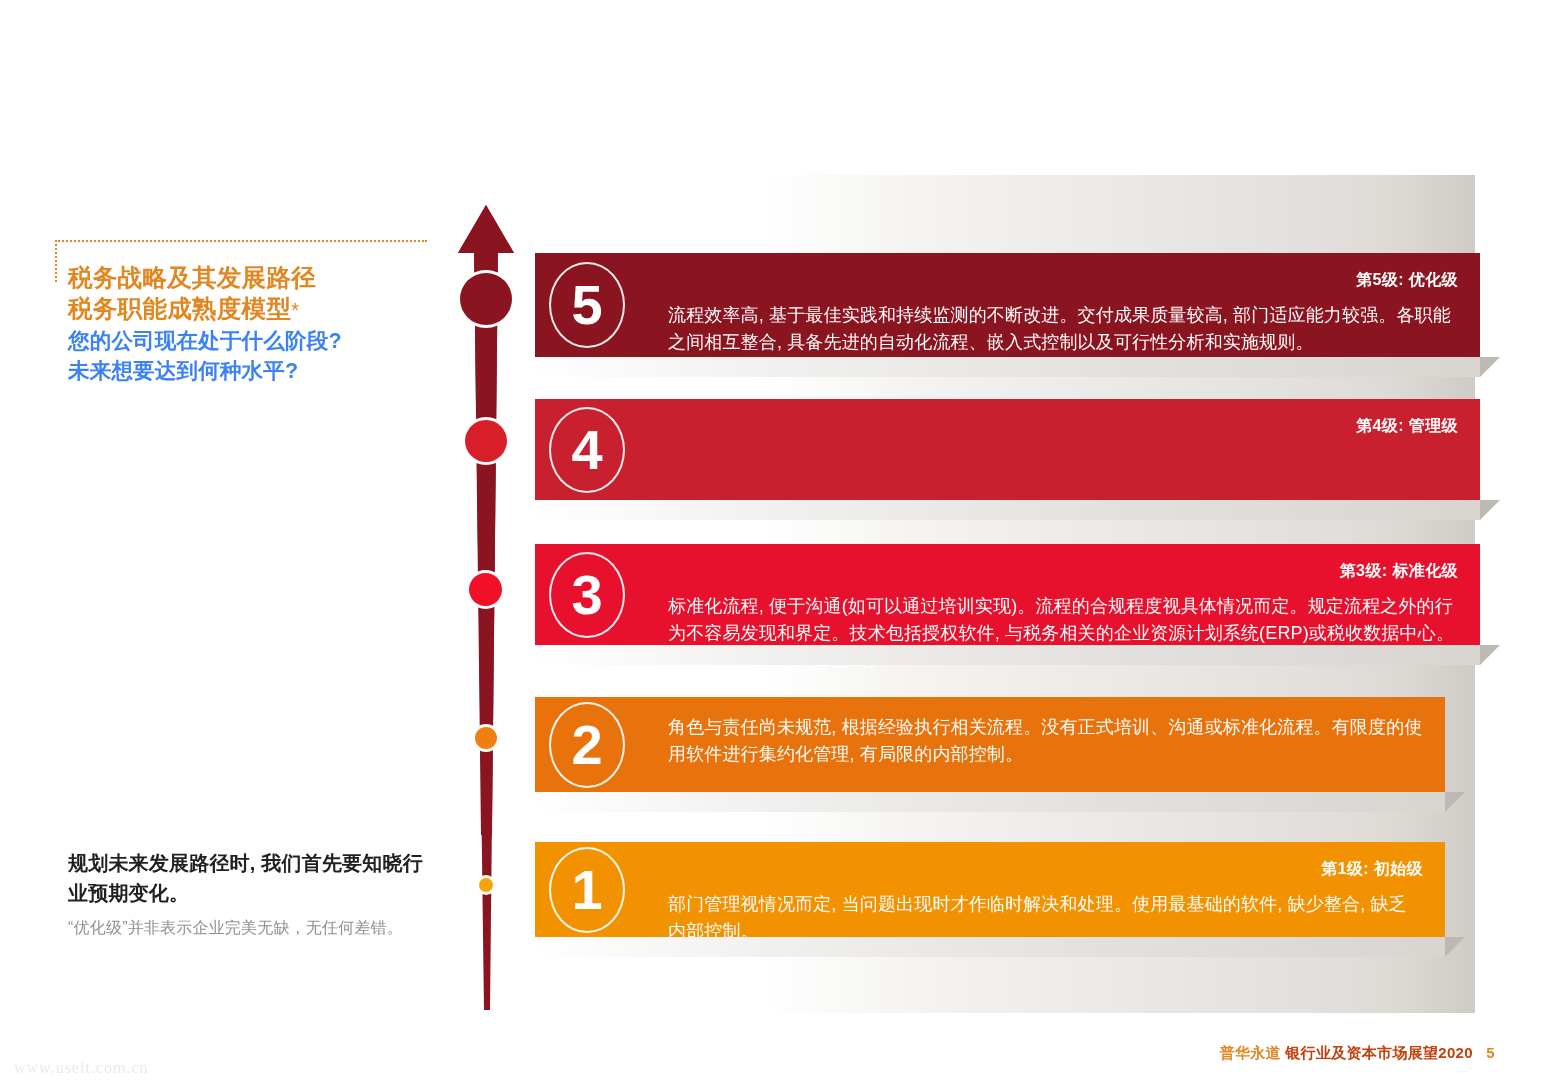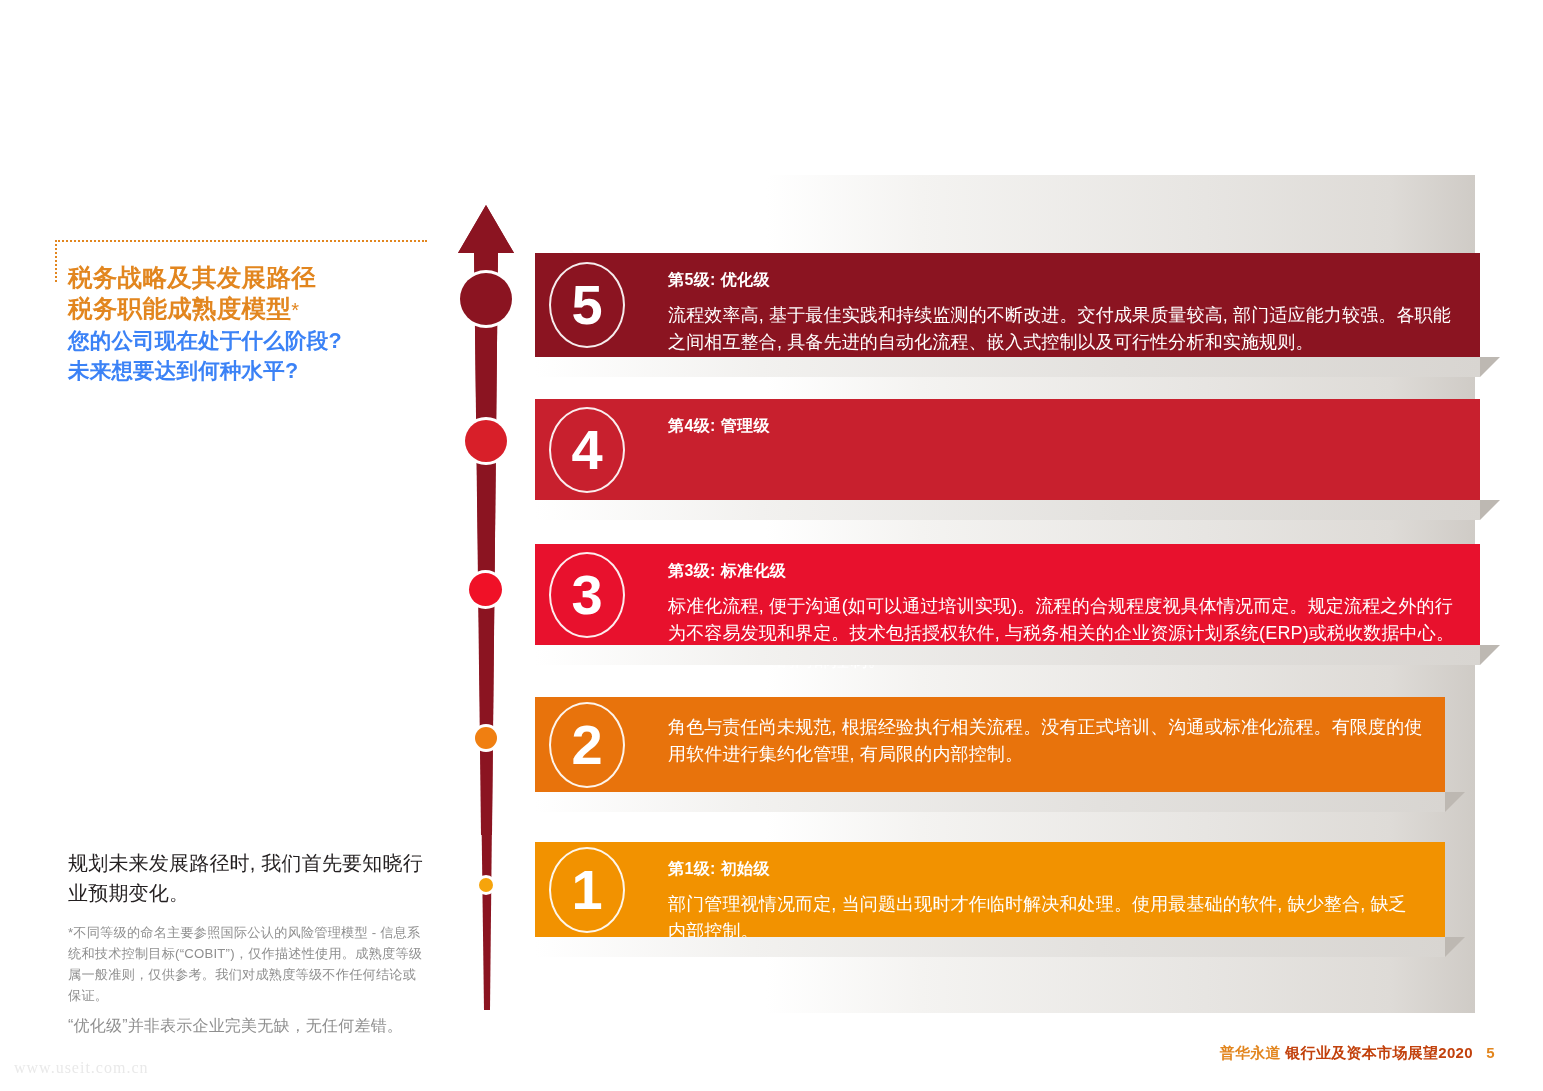--- a/index.html
+++ b/index.html
@@ -29,21 +29,21 @@
     letter-spacing:.3px;white-space:nowrap;
   }
   .t-orange .star{font-weight:normal;font-size:20px;}
   .t-black{
     color:#3b82f6;font-weight:bold;font-size:21.5px;line-height:30px;
     letter-spacing:.2px;white-space:nowrap;
   }
 
   .left-foot{position:absolute;left:68px;top:848px;width:360px;}
   .foot-lead{
-    color:#231f20;font-weight:normal;font-size:20px;line-height:30px;
+    color:#231f20;font-weight:bold;font-size:20px;line-height:30px;
     letter-spacing:.2px;
   }
   .foot-note{
     color:#8f8f8f;font-size:13.2px;line-height:21px;margin-top:14px;
     letter-spacing:.2px;
   }
   .foot-note2{
     color:#8f8f8f;font-size:16px;line-height:21px;margin-top:9px;
     letter-spacing:.2px;
   }
@@ -77,20 +77,21 @@
     font-family:"Liberation Sans","DejaVu Sans",sans-serif;
     letter-spacing:-1px;
   }
   .txtpanel{
     position:absolute;left:109px;top:0;right:0;height:100%;
     padding:17px 22px 0 24px;box-sizing:border-box;
   }
   .band-title{
     color:#ffffff;font-weight:bold;font-size:16px;letter-spacing:.4px;
     margin-bottom:11px;
+    text-align:right;
   }
   .band-body{
     color:#ffffff;font-size:18px;line-height:27px;letter-spacing:.15px;
   }
   .fold{
     position:absolute;height:20px;left:535px;
     background:linear-gradient(to right,#ffffff 0%,#f2f1ef 24%,#e3e1de 62%,#d8d5d1 100%);
   }
   .fold:after{
     content:"";position:absolute;right:-20px;top:0;
@@ -204,21 +205,20 @@
     </div>
     <div class="txtpanel">
       <div class="band-title">第1级: 初始级</div>
       <div class="band-body">部门管理视情况而定, 当问题出现时才作临时解决和处理。使用最基础的软件, 缺少整合, 缺乏内部控制。</div>
     </div>
   </div>
   <div class="fold" style="top:937px;width:910px;"></div>
 
   <div class="left-foot">
     <div class="foot-lead">规划未来发展路径时, 我们首先要知晓行业预期变化。</div>
-    <div class="foot-note">*不同等级的命名主要参照国际公认的风险管理模型 - 信息系统和技术控制目标(“COBIT”)，仅作描述性使用。成熟度等级属一般准则，仅供参考。我们对成熟度等级不作任何结论或保证。</div>
     <div class="foot-note2">“优化级”并非表示企业完美无缺，无任何差错。</div>
   </div>
 
   <div class="footer">
     <span class="pwc">普华永道</span>
     <span class="ft">银行业及资本市场展望2020</span>
     <span class="pg">5</span>
   </div>
 
   <div class="watermark">www.useit.com.cn</div>

